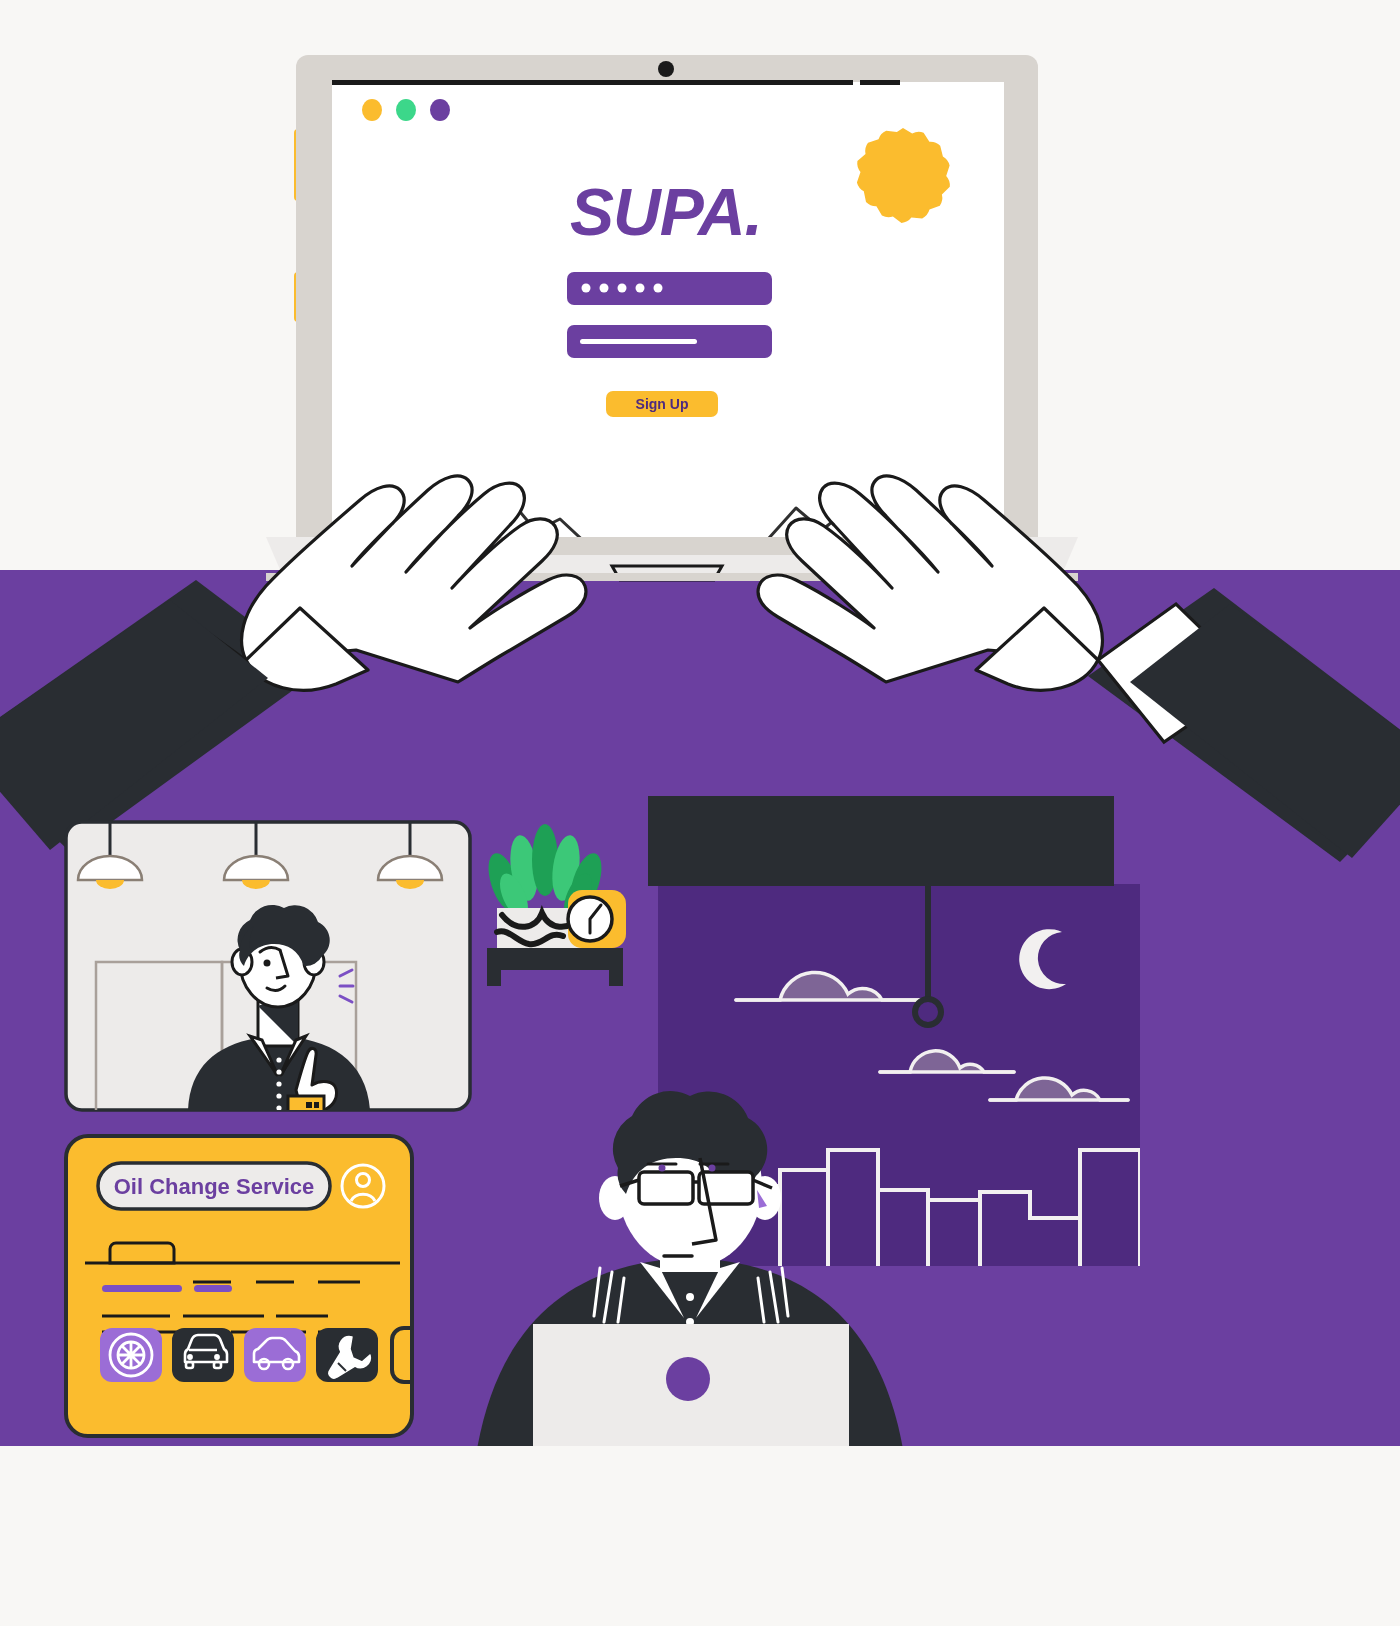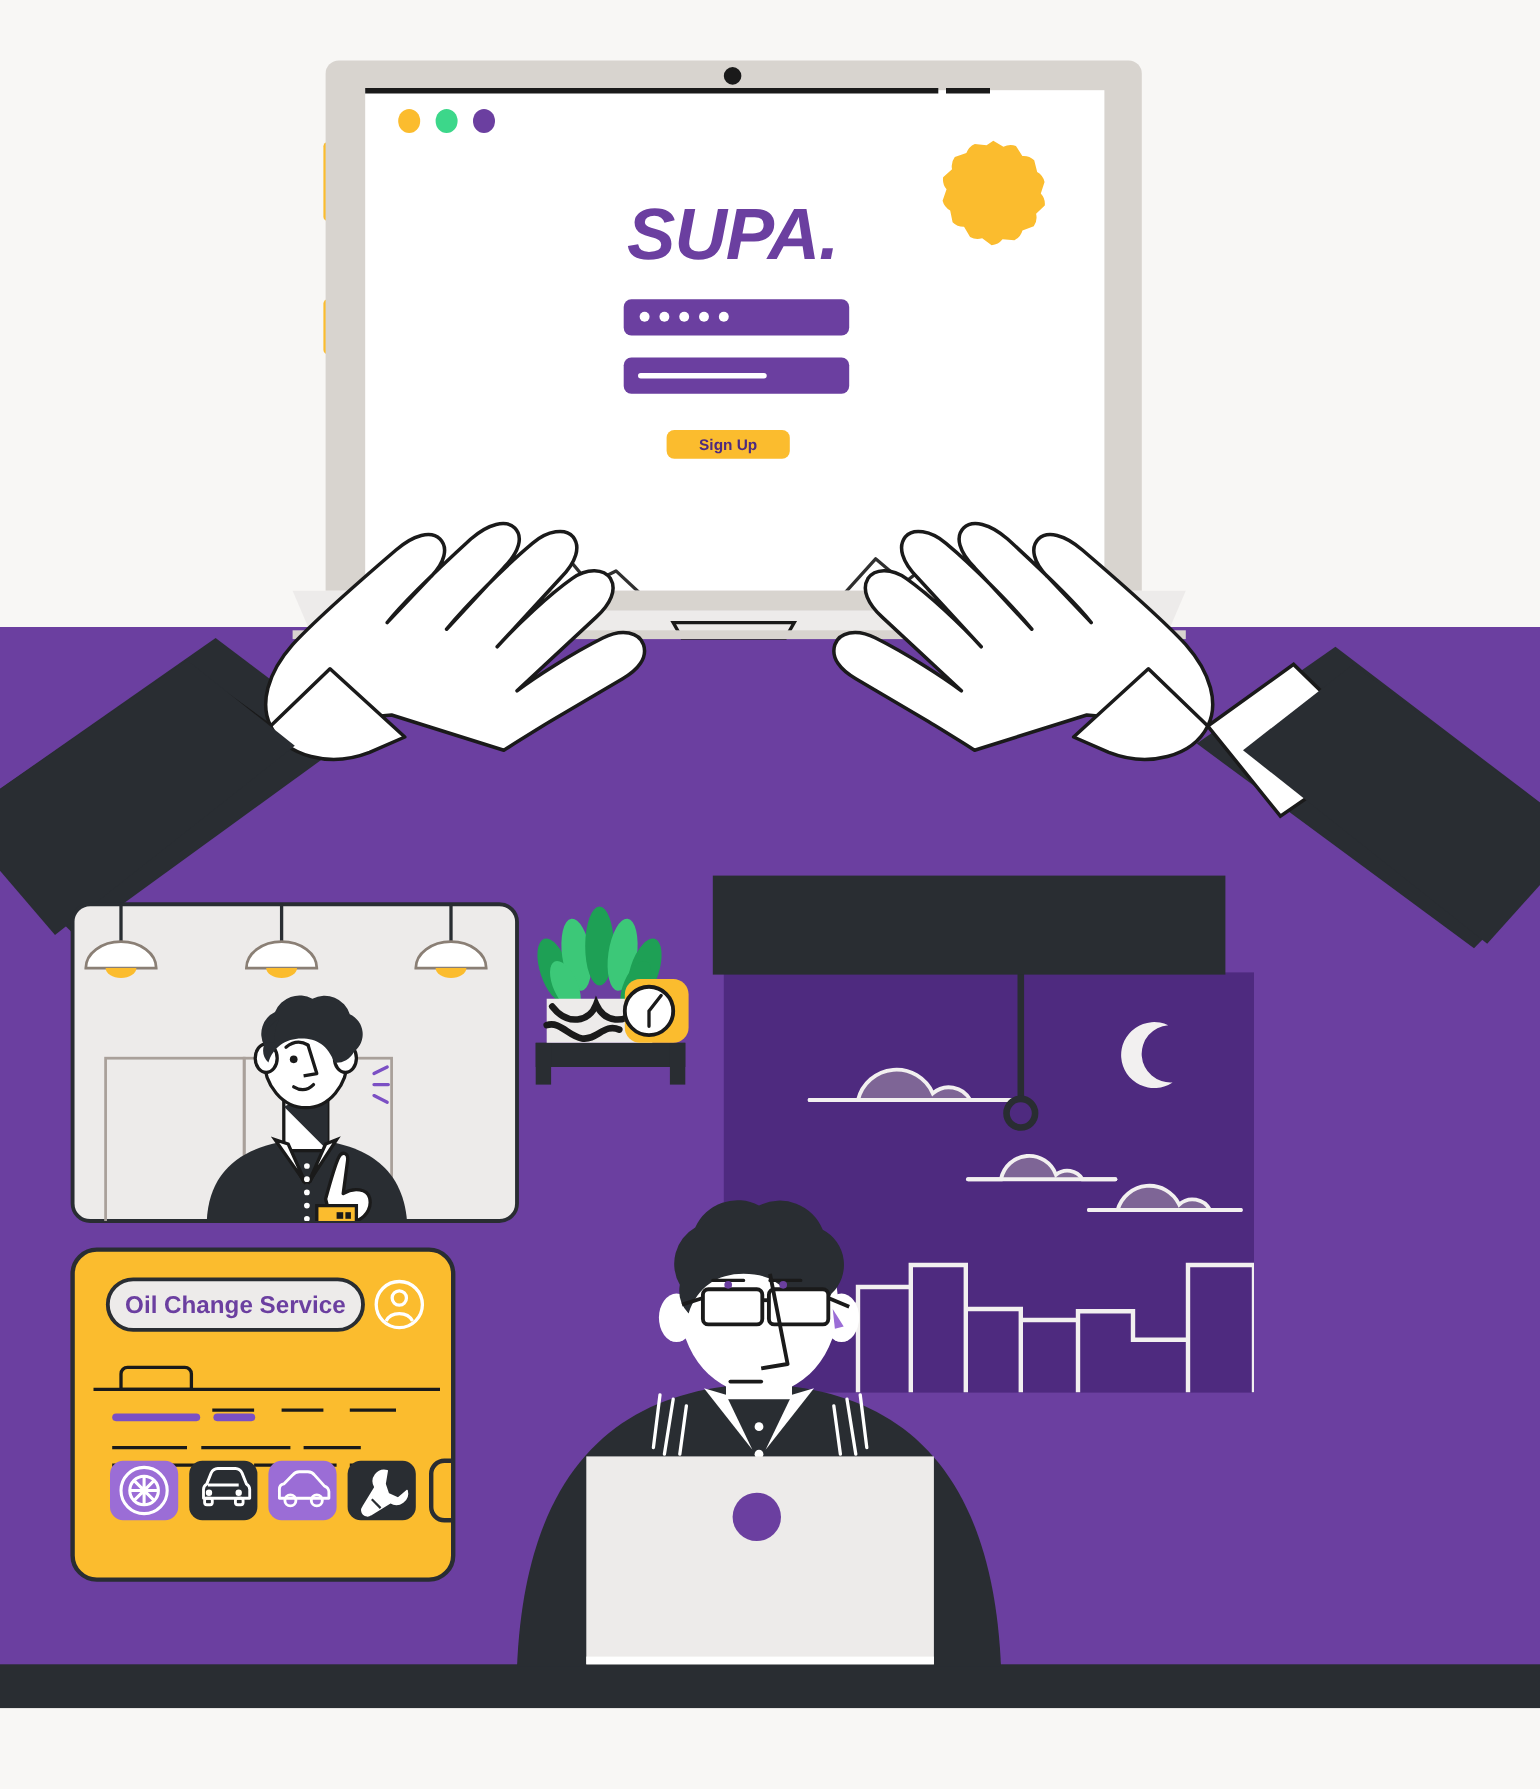--- a/index.html
+++ b/index.html
@@ -3,21 +3,21 @@
 <meta charset="utf-8">
 <title>SUPA Illustration</title>
 <style>
   html,body{margin:0;padding:0;}
   body{
     width:1400px;height:1626px;
     background:#F8F7F5;
     font-family:"Liberation Sans", sans-serif;
     overflow:hidden;
   }
-  #stage{position:relative;width:1400px;height:1626px;overflow:hidden;background:#fef9c3;}
+  #stage{position:relative;width:1400px;height:1446px;overflow:hidden;background:#f97316;}
   #stage svg{position:absolute;top:0;left:0;}
   .hid{position:absolute;width:0;height:0;overflow:hidden;opacity:0;}
 </style>
 </head>
 <body>
 
 <div id="stage">
 
 <span class="hid">SUPA sign-up illustration</span>
 

